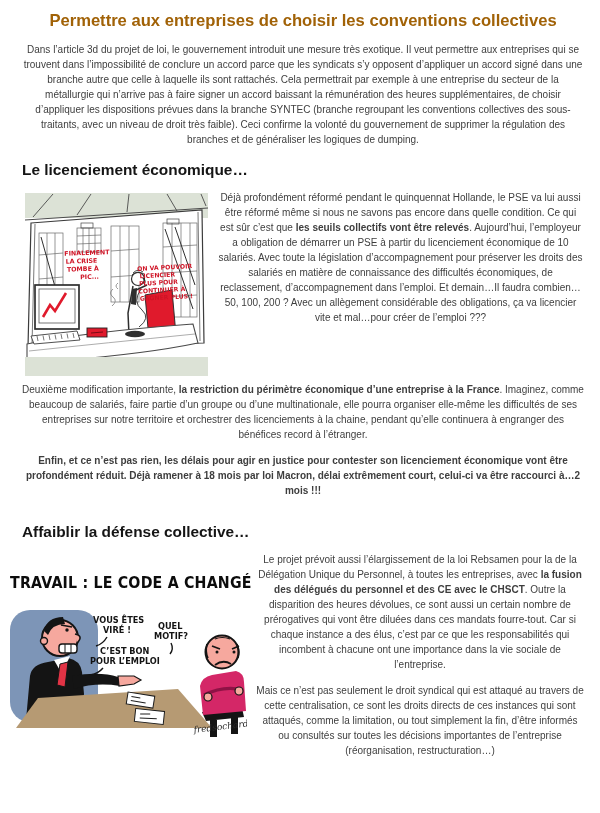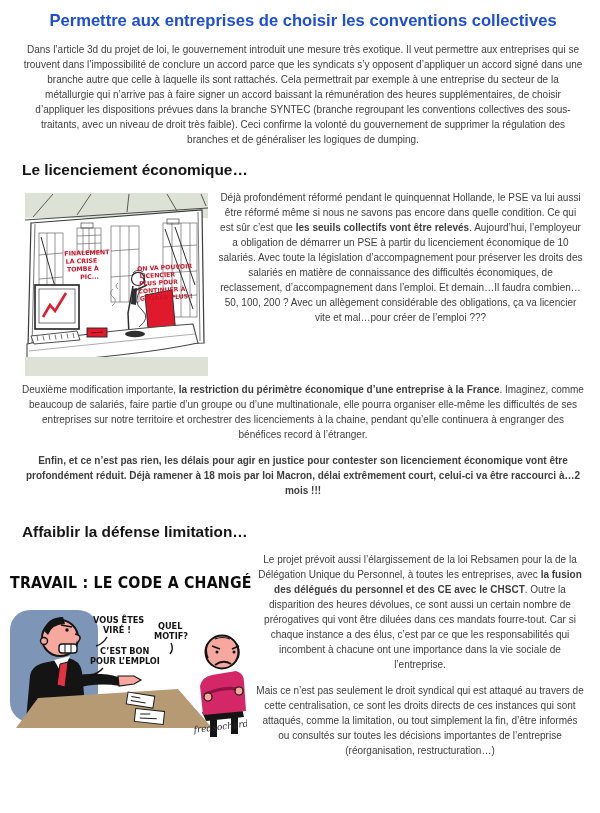--- a/index.html
+++ b/index.html
@@ -5,21 +5,21 @@
   * { box-sizing: border-box; }
   html, body { margin: 0; padding: 0; }
   body {
     width: 600px; height: 813px; background: #ffffff; overflow: hidden;
     font-family: "Liberation Sans", "DejaVu Sans", sans-serif;
     color: #3e3e3e;
   }
   .page { padding: 6px 16px 0 22px; }
   .main-title {
     font-size: 16.6px; font-weight: bold; text-align: center;
-    color: #1d4ed8; margin: 5px 0 11px 0; line-height: 1.2;
+    color: #a16207; margin: 5px 0 11px 0; line-height: 1.2;
   }
   .section-heading {
     font-size: 15.4px; font-weight: bold; 
     color: #151515; margin: 14px 0 11px 0; clear: both;
   }
   p { font-size: 10px; line-height: 15px; margin: 0 0 11px 0; text-align: center; }
   p b { color: #3e3e3e; }
   .clearfix::after { content: ""; display: block; clear: both; }
 
   .c1-float { float: left; width: 183px; height: 183px; margin: 3px 9px 6px 3px; }
@@ -115,21 +115,21 @@
       </svg>
     </div>
 
     <p><span>Déjà profondément réformé pendant le quinquennat Hollande, le PSE va lui aussi être réformé même si nous ne savons pas encore dans quelle condition. Ce qui est sûr c’est que </span><b>les seuils collectifs vont être relevés</b><span>. Aujourd’hui, l’employeur a obligation de démarrer un PSE à partir du licenciement économique de 10 salariés. Avec toute la législation d’accompagnement pour préserver les droits des salariés en matière de connaissance des difficultés économiques, de reclassement, d’accompagnement dans l’emploi. Et demain…Il faudra combien…50, 100, 200 ? Avec un allègement considérable des obligations, ça va licencier vite et mal…pour créer de l’emploi ???</span></p>
 
     <p class="para-full"><span>Deuxième modification importante, </span><b>la restriction du périmètre économique d’une entreprise à la France</b><span>. Imaginez, comme beaucoup de salariés, faire partie d’un groupe ou d’une multinationale, elle pourra organiser elle-même les difficultés de ses entreprises sur notre territoire et orchestrer des licenciements à la chaine, pendant qu’elle continuera à engranger des bénéfices record à l’étranger.</span></p>
 
     <p><b>Enfin, et ce n’est pas rien, les délais pour agir en justice pour contester son licenciement économique vont être profondément réduit. Déjà ramener à 18 mois par loi Macron, délai extrêmement court, celui-ci va être raccourci à…2 mois !!!</b></p>
   </div>
 
-  <h2 class="section-heading">Affaiblir la défense limitation…</h2>
+  <h2 class="section-heading">Affaiblir la défense collective…</h2>
 
   <div class="clearfix">
     <div class="c2-float">
       <div class="c2-title">TRAVAIL : LE CODE A CHANGÉ</div>
       <svg viewBox="0 0 237 146" width="237" height="146">
         <rect x="0" y="0" width="237" height="146" fill="#ffffff"></rect>
         <rect x="0" y="16" width="88" height="112" rx="20" fill="#7d95b7"></rect>
         <g>
           <path d="M16,126 L20,82 Q22,70 38,68 L58,64 Q70,66 72,78 L74,100 L70,126 Z" fill="#141414"></path>
           <polygon points="44,66 60,62 52,80" fill="#ffffff"></polygon>

